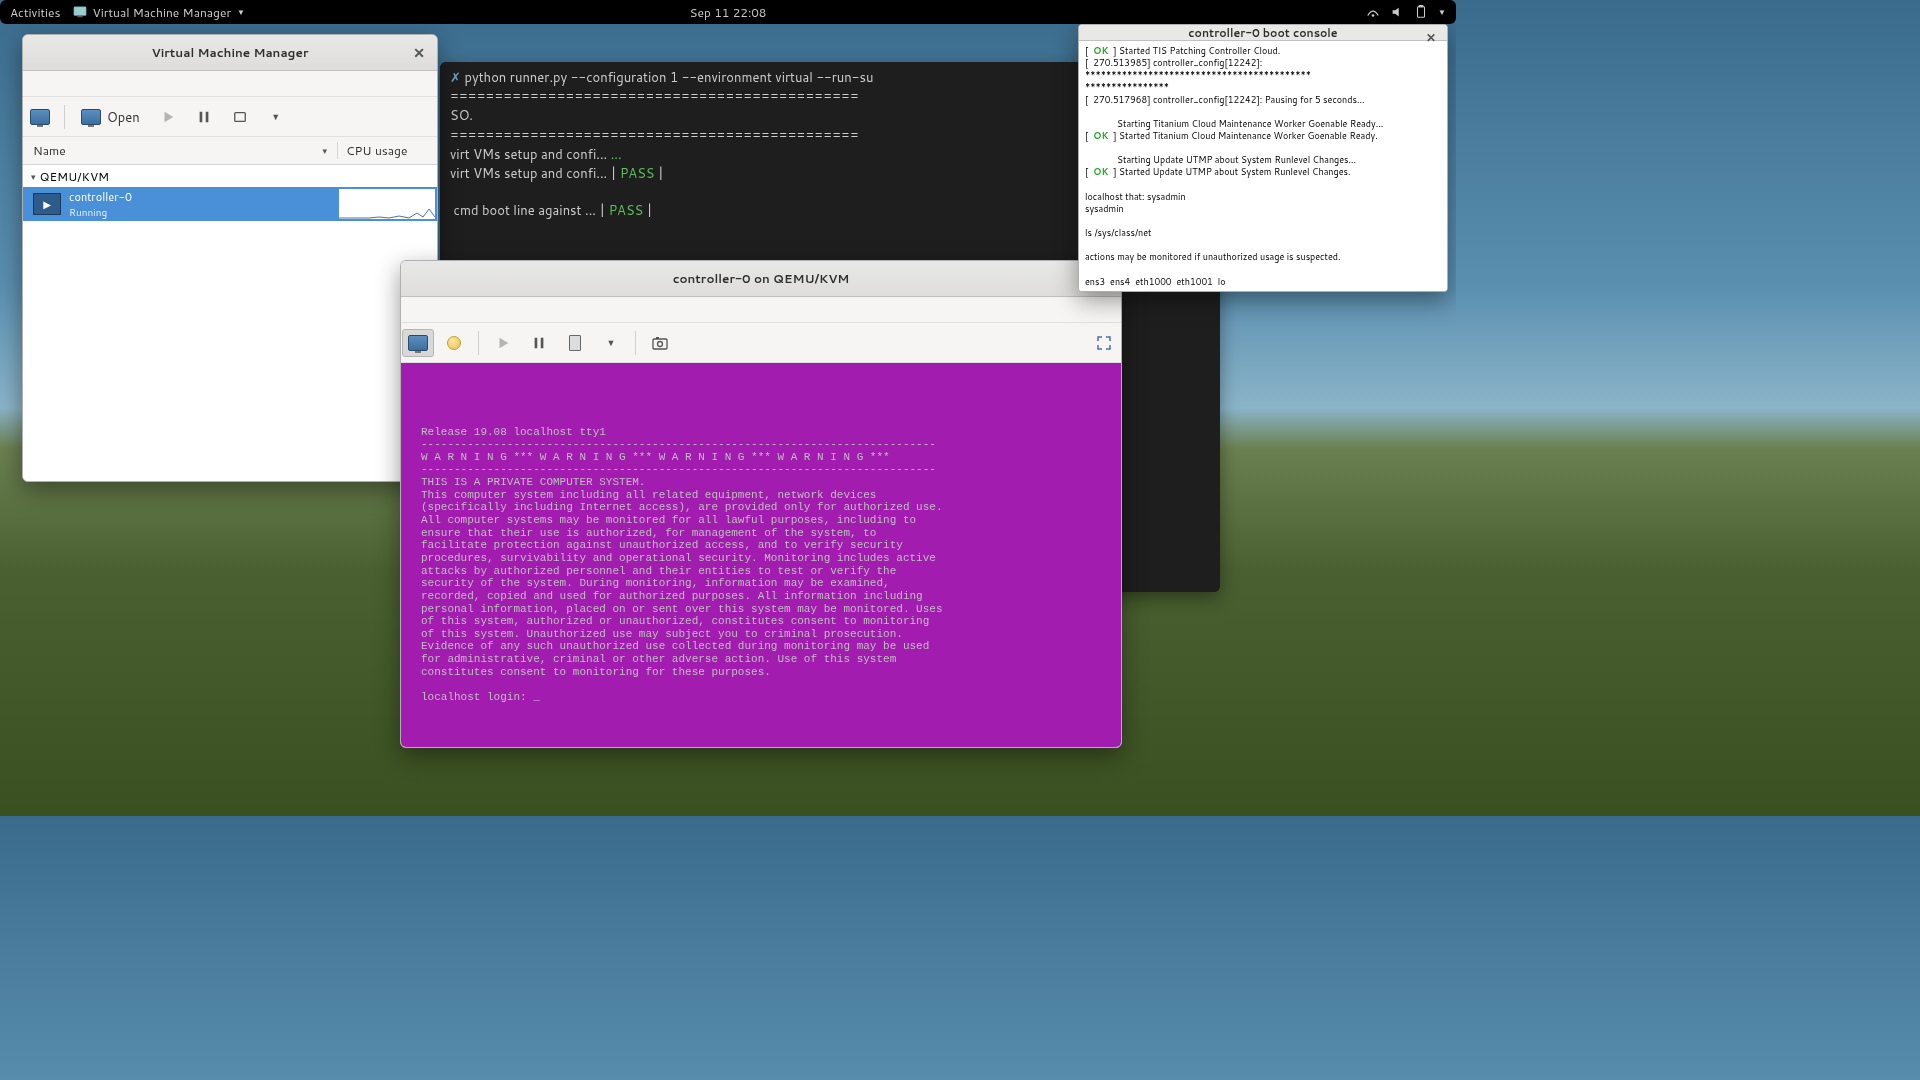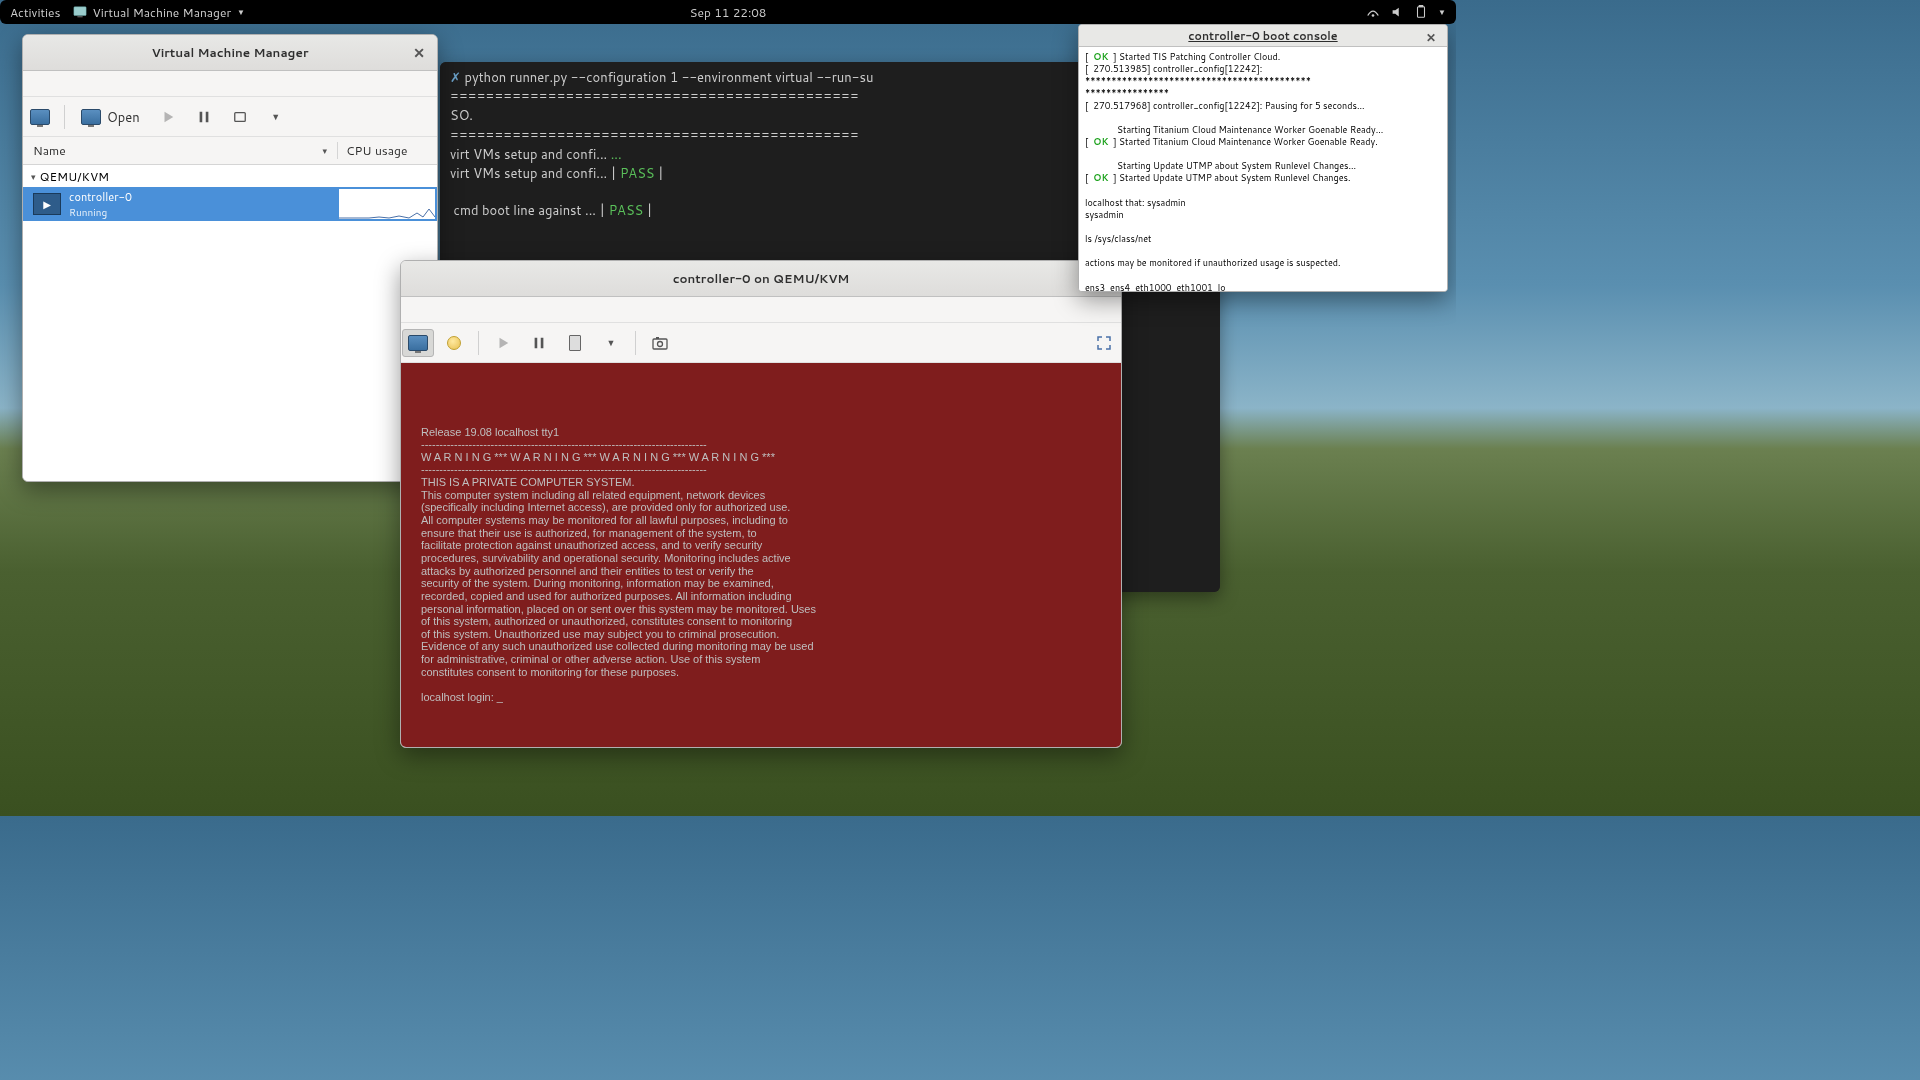--- a/index.html
+++ b/index.html
@@ -36,26 +36,26 @@
 #vmm .conn-row .chev { font-size: 9px; color: #555; }
 #vmm .vm-row { display: flex; align-items: center; height: 34px; background: #4a90d9; color: #fff; cursor: pointer; }
 #vmm .vm-row .icon-box { width: 28px; height: 22px; margin-left: 10px; background: #2e5c8a; border: 1px solid #1a3a5a; display: flex; align-items: center; justify-content: center; color: #fff; font-size: 10px; }
 #vmm .vm-row .txt { margin-left: 8px; font-size: 11px; }
 #vmm .vm-row .txt .sub { font-size: 10px; opacity: 0.85; }
 #vmm .vm-row .spark { margin-left: auto; width: 96px; height: 30px; background: #fff; margin-right: 2px; position: relative; }
 #vmm .vm-row .spark svg { width: 100%; height: 100%; }
 
 
 #console { left: 400px; top: 260px; width: 722px; height: 488px; }
-#console .console-body { flex: 1; background: #7f1d1d; color: #bfbfbf; font-family: Liberation Sans, sans-serif; font-size: 11px; line-height: 1.15; padding: 12px 20px; white-space: pre-wrap; overflow: hidden; }
+#console .console-body { flex: 1; background: #a21caf; color: #bfbfbf; font-family: Liberation Mono, monospace; font-size: 11px; line-height: 1.15; padding: 12px 20px; white-space: pre-wrap; overflow: hidden; }
 #console .fullscreen-btn { margin-left: auto; }
 
 
 #boot { right: 8px; top: 24px; width: 370px; height: 268px; border-radius: 4px; }
-#boot .titlebar { height: 22px; font-size: 11px; background: #e8e8e6; text-decoration: underline; }
+#boot .titlebar { height: 16px; font-size: 11px; background: #e8e8e6; }
 #boot .titlebar .close { top: 2px; right: 6px; font-size: 12px; }
 #boot .boot-body { flex: 1; background: #fff; color: #000; font-family: "DejaVu Sans Mono", monospace; font-size: 9px; line-height: 1.35; padding: 4px 6px; white-space: pre-wrap; overflow: hidden; }
 #boot .ok { color: #18a018; font-weight: bold; }
 
 
 #bgterm { position: absolute; left: 440px; top: 62px; width: 780px; height: 530px; background: #2b2b2b; border-radius: 6px; box-shadow: 0 6px 18px rgba(0,0,0,0.4); z-index: 1; display: flex; flex-direction: column; overflow: hidden; }
 #bgterm .bt-title { height: 30px; background: #3a3a3a; color: #bbb; font-size: 12px; display: flex; align-items: center; justify-content: center; }
 #bgterm .bt-body { flex: 1; background: #1e1e1e; color: #ccc; font-family: "DejaVu Sans Mono", monospace; font-size: 13px; line-height: 1.4; padding: 6px 10px; white-space: pre; overflow: hidden; }
 #bgterm .prompt-sym { color: #6aa0c8; }
 #bgterm .pass { color: #5ac05a; }

